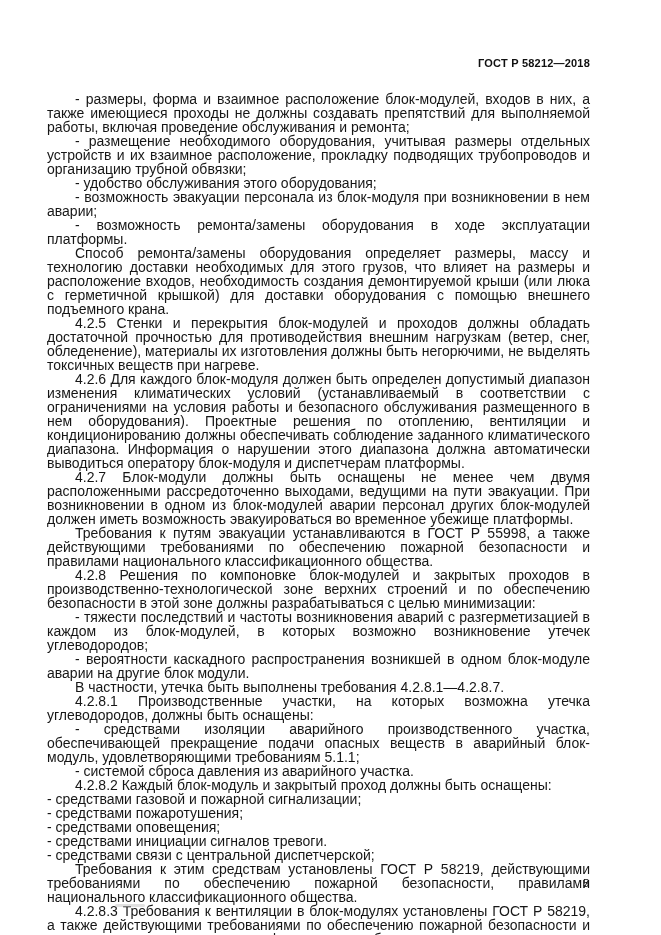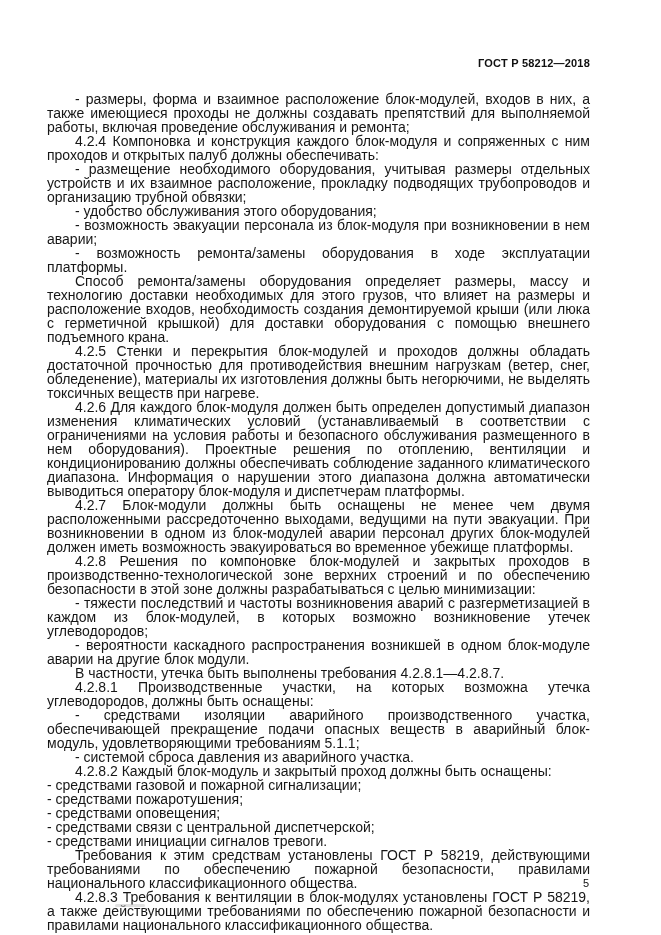--- a/index.html
+++ b/index.html
@@ -61,42 +61,42 @@
 <body>
 
 <div class="page">
 
   <div class="page-header">
     <span>ГОСТ Р 58212—2018</span>
   </div>
 
   <div class="body-text" id="paragraphs">
       <p class="para" lang="ru">- размеры, форма и взаимное расположение блок-модулей, входов в них, а также имеющиеся проходы не должны создавать препятствий для выполняемой работы, включая проведение обслуживания и ремонта;</p>
-      <p class="para" lang="ru">4.2.4 Компоновка и конструкция каждого блок-модуля и сопряженных с ним проходов и открытых палуб должны обеспечивать:</p>
       <p class="para" lang="ru">- размещение необходимого оборудования, учитывая размеры отдельных устройств и их взаимное расположение, прокладку подводящих трубопроводов и организацию трубной обвязки;</p>
       <p class="para" lang="ru">- удобство обслуживания этого оборудования;</p>
       <p class="para" lang="ru">- возможность эвакуации персонала из блок-модуля при возникновении в нем аварии;</p>
       <p class="para" lang="ru">- возможность ремонта/замены оборудования в ходе эксплуатации платформы.</p>
       <p class="para" lang="ru">Способ ремонта/замены оборудования определяет размеры, массу и технологию доставки необходимых для этого грузов, что влияет на размеры и расположение входов, необходимость создания демонтируемой крыши (или люка с герметичной крышкой) для доставки оборудования с помощью внешнего подъемного крана.</p>
       <p class="para" lang="ru">4.2.5 Стенки и перекрытия блок-модулей и проходов должны обладать достаточной прочностью для противодействия внешним нагрузкам (ветер, снег, обледенение), материалы их изготовления должны быть негорючими, не выделять токсичных веществ при нагреве.</p>
       <p class="para" lang="ru">4.2.6 Для каждого блок-модуля должен быть определен допустимый диапазон изменения климатических условий (устанавливаемый в соответствии с ограничениями на условия работы и безопасного обслуживания размещенного в нем оборудования). Проектные решения по отоплению, вентиляции и кондиционированию должны обеспечивать соблюдение заданного климатического диапазона. Информация о нарушении этого диапазона должна автоматически выводиться оператору блок-модуля и диспетчерам платформы.</p>
       <p class="para" lang="ru">4.2.7 Блок-модули должны быть оснащены не менее чем двумя расположенными рассредоточенно выходами, ведущими на пути эвакуации. При возникновении в одном из блок-модулей аварии персонал других блок-модулей должен иметь возможность эвакуироваться во временное убежище платформы.</p>
+      <p class="para" lang="ru">Требования к путям эвакуации устанавливаются в ГОСТ Р 55998, а также действующими требованиями по обеспечению пожарной безопасности и правилами национального классификационного общества.</p>
       <p class="para" lang="ru">4.2.8 Решения по компоновке блок-модулей и закрытых проходов в производственно-технологической зоне верхних строений и по обеспечению безопасности в этой зоне должны разрабатываться с целью минимизации:</p>
       <p class="para" lang="ru">- тяжести последствий и частоты возникновения аварий с разгерметизацией в каждом из блок-модулей, в которых возможно возникновение утечек углеводородов;</p>
       <p class="para" lang="ru">- вероятности каскадного распространения возникшей в одном блок-модуле аварии на другие блок модули.</p>
       <p class="para" lang="ru">В частности, утечка быть выполнены требования 4.2.8.1—4.2.8.7.</p>
       <p class="para" lang="ru">4.2.8.1 Производственные участки, на которых возможна утечка углеводородов, должны быть оснащены:</p>
       <p class="para" lang="ru">- средствами изоляции аварийного производственного участка, обеспечивающей прекращение подачи опасных веществ в аварийный блок-модуль, удовлетворяющими требованиям 5.1.1;</p>
       <p class="para" lang="ru">- системой сброса давления из аварийного участка.</p>
       <p class="para" lang="ru">4.2.8.2 Каждый блок-модуль и закрытый проход должны быть оснащены:</p>
       <p class="para flush" lang="ru">- средствами газовой и пожарной сигнализации;</p>
       <p class="para flush" lang="ru">- средствами пожаротушения;</p>
       <p class="para flush" lang="ru">- средствами оповещения;</p>
+      <p class="para flush" lang="ru">- средствами инициации сигналов тревоги.</p>
       <p class="para flush" lang="ru">- средствами связи с центральной диспетчерской;</p>
-      <p class="para flush" lang="ru">- средствами инициации сигналов тревоги.</p>
       <p class="para" lang="ru">Требования к этим средствам установлены ГОСТ Р 58219, действующими требованиями по обеспечению пожарной безопасности, правилами национального классификационного общества.</p>
       <p class="para" lang="ru">4.2.8.3 Требования к вентиляции в блок-модулях установлены ГОСТ Р 58219, а также действующими требованиями по обеспечению пожарной безопасности и правилами национального классификационного общества.</p>
     </div>
 
   <div class="page-footer">
     <span>5</span>
   </div>
 
   <div class="scan-artifact"></div>
 

